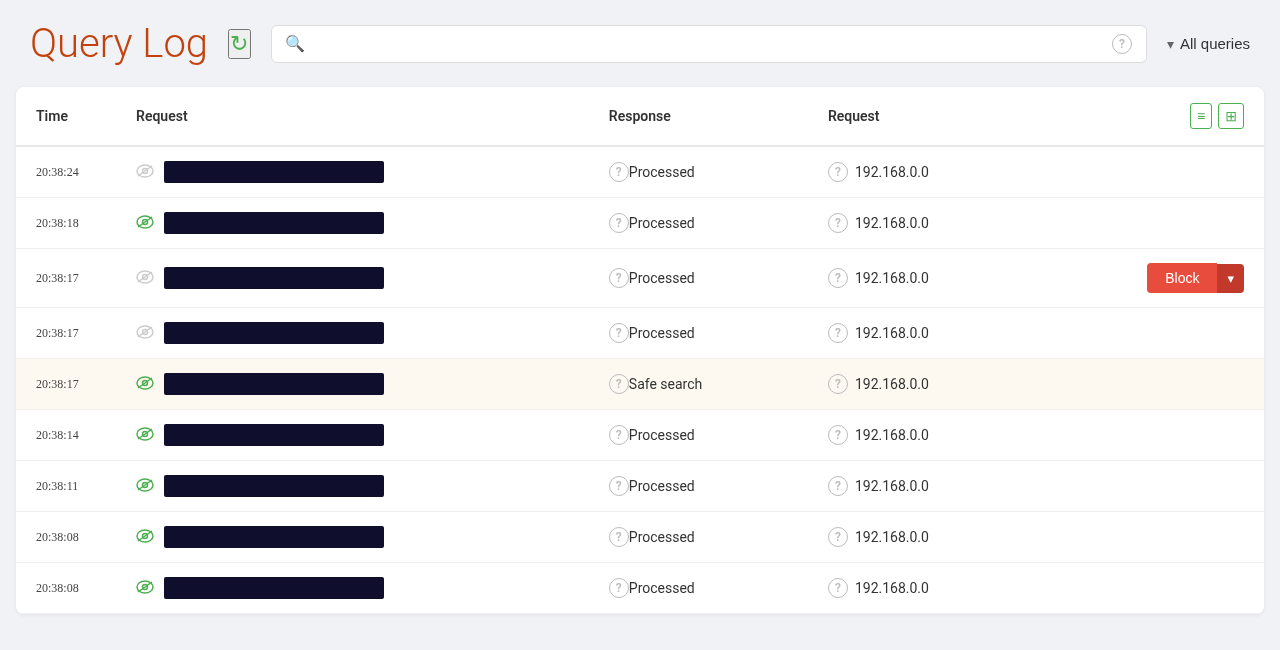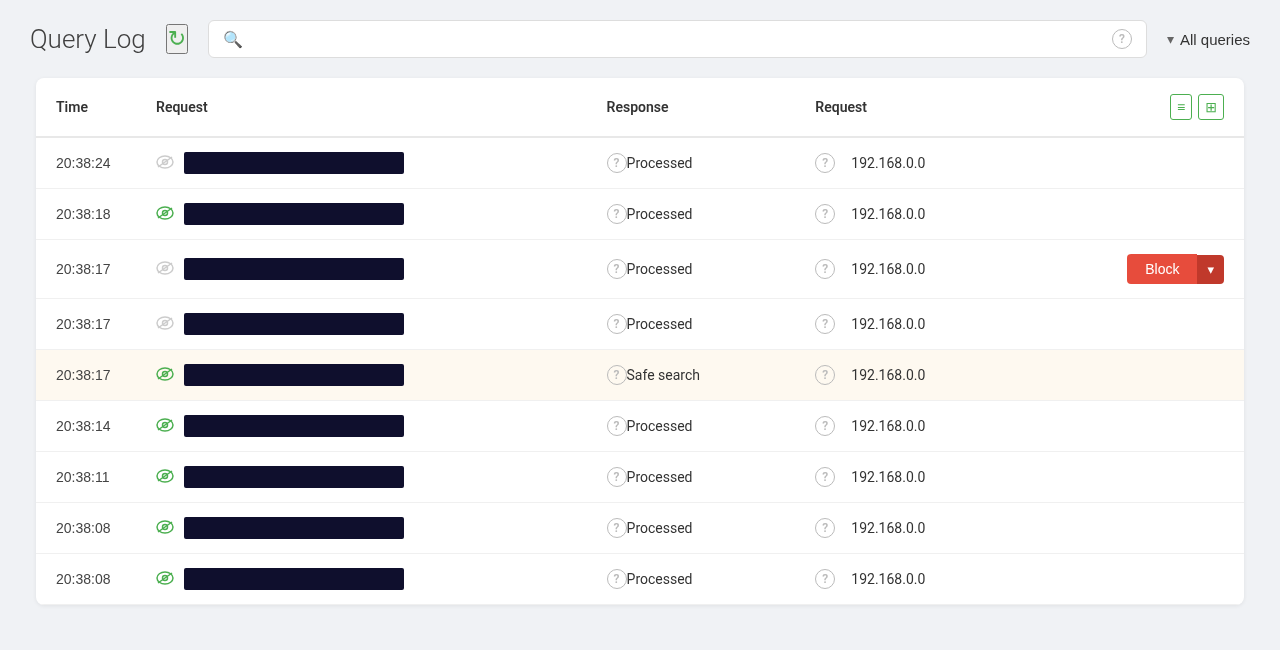--- a/index.html
+++ b/index.html
@@ -10,23 +10,23 @@
       width: 1280px;
     }
     .header {
       display: flex;
       align-items: center;
       padding: 20px 30px;
       background: #f0f2f5;
       gap: 20px;
     }
     .title {
-      font-size: 26px;
+      font-size: 40px;
       font-weight: 300;
-      color: #404040;
+      color: #c2410c;
       white-space: nowrap;
     }
     .refresh-icon {
       color: #4caf50;
       font-size: 22px;
       cursor: pointer;
     }
     .search-container {
       flex: 1;
       position: relative;
@@ -64,21 +64,21 @@
       cursor: pointer;
       font-size: 15px;
       color: #333;
       white-space: nowrap;
     }
     .filter-chevron {
       color: #666;
       font-size: 14px;
     }
     .table-container {
-      margin: 0 36px 20px;
+      margin: 0 16px 20px;
       background: #fff;
       border-radius: 8px;
       overflow: hidden;
       box-shadow: 0 1px 4px rgba(0,0,0,0.07);
     }
     table {
       width: 100%;
       border-collapse: collapse;
     }
     thead tr {
@@ -100,22 +100,22 @@
     tbody tr.highlighted {
       background: #fef9f0;
     }
     tbody td {
       padding: 14px 20px;
       font-size: 14px;
       color: #333;
       vertical-align: middle;
     }
     .time-cell {
-      font-family: Liberation Sans, sans-serif;
-      font-size: 14px;
+      font-family: Liberation Serif, serif;
+      font-size: 12px;
       color: #444;
       white-space: nowrap;
       width: 100px;
     }
     .request-cell {
       display: flex;
       align-items: center;
       gap: 10px;
     }
     .request-icon {
@@ -131,21 +131,21 @@
       background: #0f0f2d;
       border-radius: 2px;
     }
     .response-cell {
       display: flex;
       align-items: center;
     }
     .client-cell {
       display: flex;
       align-items: center;
-      gap: 16px;
+      gap: 7px;
     }
     .actions-cell {
       text-align: right;
     }
     .block-btn-group {
       display: inline-flex;
       align-items: center;
     }
     .block-btn {
       background: #e74c3c;

